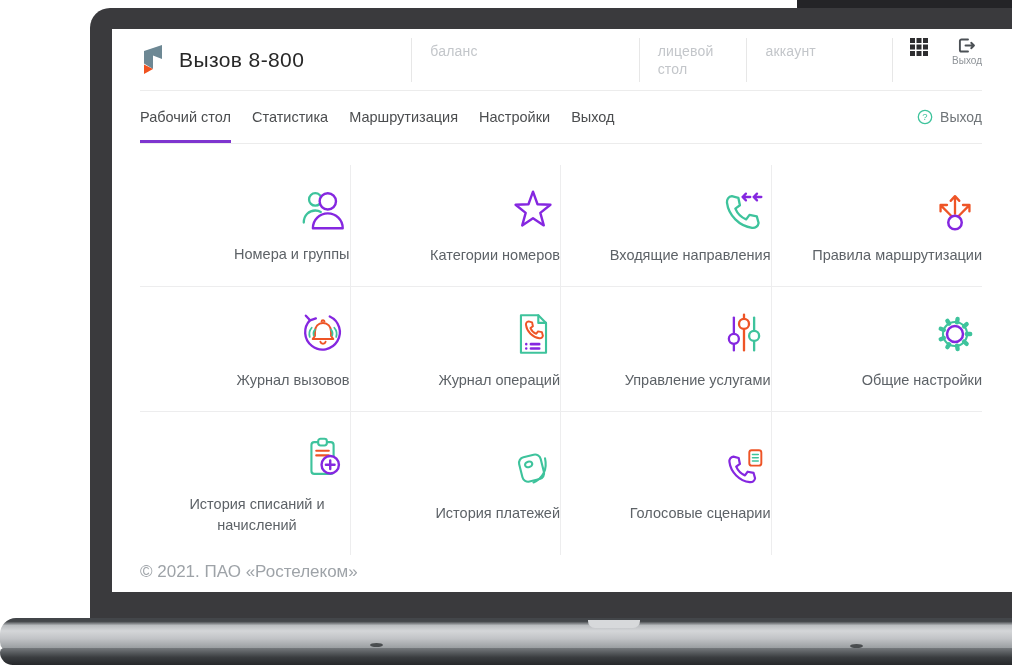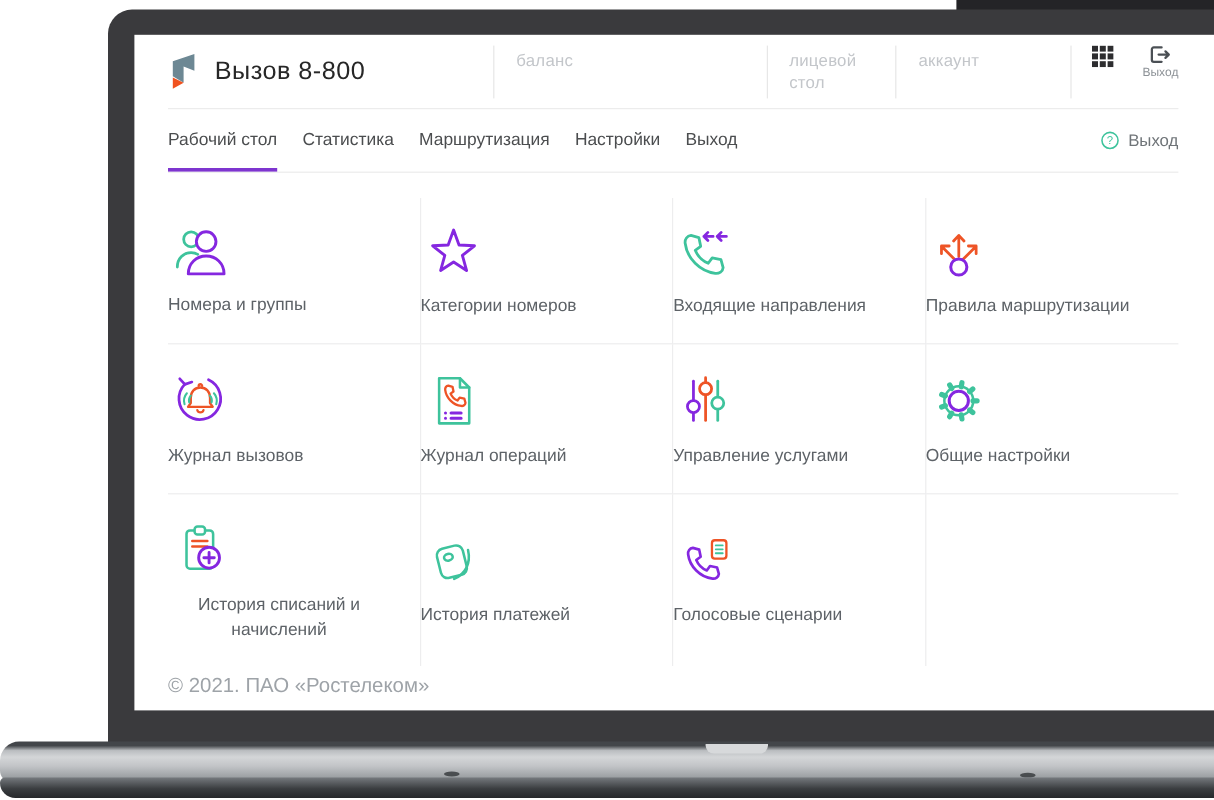--- a/index.html
+++ b/index.html
@@ -32,21 +32,21 @@
   .logout{display:flex;flex-direction:column;align-items:center;gap:2px;cursor:pointer;background:none;border:none;padding:0;}
   .logout .llabel{font-size:10px;color:#8d9297;}
 
   .app-nav{height:52px;border-bottom:1px solid #ececec;display:flex;align-items:stretch;}
   .tabs{display:flex;gap:21px;}
   .tab{display:flex;align-items:center;font-size:14.5px;color:#4b4d4f;border-bottom:3px solid transparent;box-sizing:border-box;padding-top:3px;cursor:pointer;background:none;}
   .tab.active{border-bottom-color:#7e35cf;}
   .help{margin-left:auto;display:flex;align-items:center;gap:7px;font-size:14px;color:#6f7478;cursor:pointer;}
 
   .grid{display:grid;grid-template-columns:repeat(4,1fr);grid-template-rows:122px 125px 143px;margin-top:21px;}
-  .cell{border-right:1px solid #ededee;border-bottom:1px solid #ededee;display:flex;flex-direction:column;align-items:flex-start;justify-content:center;gap:9px;cursor:pointer;}
+  .cell{border-right:1px solid #ededee;border-bottom:1px solid #ededee;display:flex;flex-direction:column;align-items:flex-end;justify-content:center;gap:9px;cursor:pointer;}
   .cell:nth-child(4n){border-right:none;}
   .cell:nth-child(n+9){border-bottom:none;}
   .cell .tlabel{font-size:14.5px;color:#5d6267;text-align:center;line-height:1.45;max-width:185px;}
   .cell.empty{cursor:default;}
 
   .footer{margin-top:7px;font-size:17px;color:#9ea3a8;}
 
   svg{display:block;}
 </style>
 </head>

